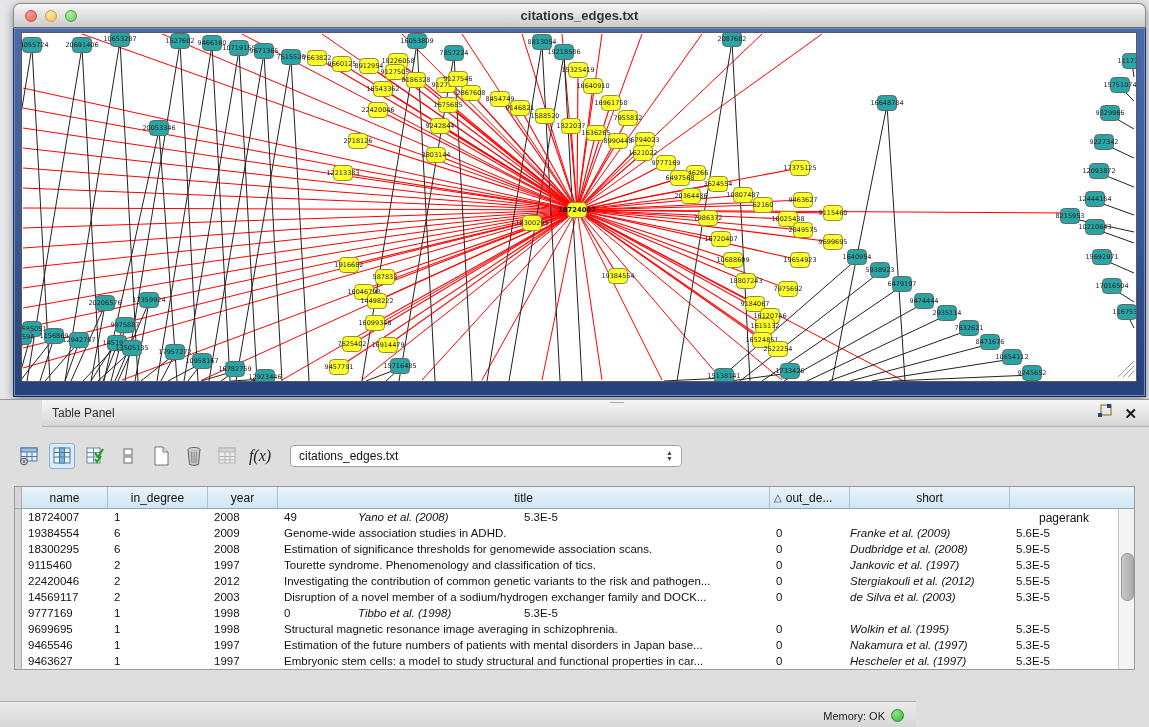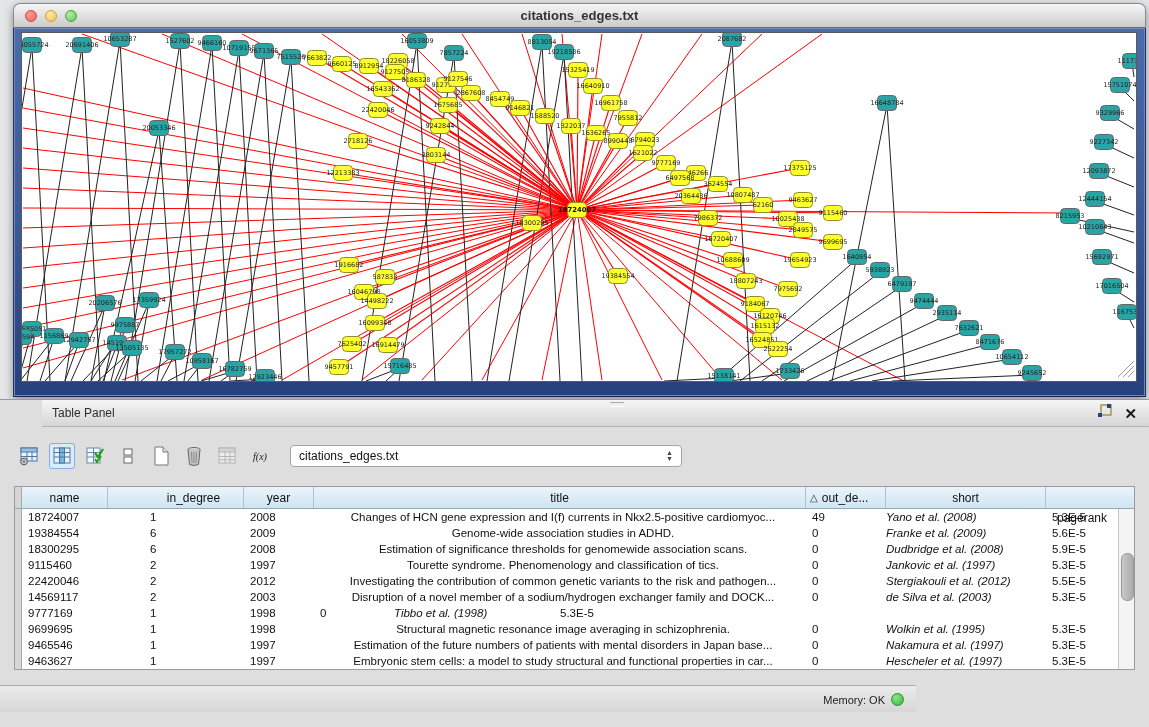--- a/index.html
+++ b/index.html
@@ -33,53 +33,53 @@
   .panel-header{height:26px;background:linear-gradient(#f5f5f5,#d6d6d6);
     border-bottom:1px solid #b3b3b3;position:relative;margin-left:42px;}
   .panel-header .ph-title{position:absolute;left:10px;top:0;line-height:26px;font-size:12px;color:#2e2e2e;}
   .ph-icons{position:absolute;right:12px;top:0;height:26px;display:flex;align-items:center;gap:12px;}
   .close-x{font-size:15px;font-weight:bold;color:#1a1a1a;line-height:15px;cursor:default;}
   .grip{position:absolute;left:568px;top:2px;width:14px;height:3px;border-top:1px solid #aaa;border-bottom:1px solid #fff;}
 
   .toolbar{position:absolute;left:16px;top:40px;height:32px;display:flex;align-items:center;gap:7px;}
   .tool-btn{width:26px;height:26px;display:flex;align-items:center;justify-content:center;}
   .tool-btn.selected{border:1px solid #86aee0;background:#dcebf8;border-radius:3px;box-sizing:border-box;}
-  .fx{font-family:"Liberation Serif",serif;font-style:italic;font-size:10px;color:#222;}
+  .fx{font-family:"Liberation Serif",serif;font-style:italic;font-size:16px;color:#222;}
   .combo{margin-left:10px;width:392px;height:22px;background:#fff;border:1px solid #a5a5a5;
     border-radius:4px;display:flex;align-items:center;padding:0 8px;font-size:12px;color:#111;box-sizing:border-box;}
   .combo-arrows{margin-left:auto;display:flex;flex-direction:column;line-height:6px;font-size:7px;color:#444;}
 
   .table-wrap{position:absolute;left:14px;top:86px;width:1121px;height:184px;
     background:#fff;border:1px solid #9b9b9b;box-sizing:border-box;display:flex;flex-direction:column;}
   .thead{display:flex;height:21px;background:linear-gradient(#eaf4fb,#cfe5f2);
     border-bottom:1px solid #8fa8ba;font-size:12px;color:#111;flex:0 0 21px;}
   .th{display:flex;align-items:center;justify-content:center;border-right:1px solid #a9c3d3;box-sizing:border-box;gap:4px;}
   .gutter{width:7px;background:#d6d6d6;border-right:1px solid #a9a9a9;box-sizing:border-box;}
   .tbody{flex:1;position:relative;font-size:11.5px;color:#111;}
   .tr{display:flex;height:16px;line-height:16px;}
   .td{overflow:hidden;white-space:nowrap;box-sizing:border-box;padding-left:6px;}
   .td.center{text-align:left;padding-left:0;font-style:italic;}
   .c-gutter{width:7px;background:#d6d6d6;border-right:1px solid #a9a9a9;box-sizing:border-box;flex:0 0 7px;}
-  .c-name{flex:0 0 86px;}  .c-indeg{flex:0 0 100px;margin-left:36px;} .c-year{flex:0 0 70px;}
-  .c-title{flex:0 0 492px;text-align:center;} .c-out{flex:0 0 80px;} .c-short{flex:0 0 160px;} .c-page{flex:1;}
+  .c-name{flex:0 0 86px;}  .c-indeg{flex:0 0 100px;} .c-year{flex:0 0 70px;}
+  .c-title{flex:0 0 492px;} .c-out{flex:0 0 80px;} .c-short{flex:0 0 160px;} .c-page{flex:1;}
   .c-scroll{flex:0 0 16px;}
   .vscroll{position:absolute;right:0;top:0;bottom:0;width:16px;background:#f4f4f4;border-left:1px solid #c6c6c6;box-sizing:border-box;}
   .vthumb{position:absolute;left:2px;top:44px;width:11px;height:46px;border-radius:6px;
     background:linear-gradient(90deg,#c9c9c9,#ababab);border:1px solid #9a9a9a;}
   .sort-tri{font-size:10px;color:#333;}
 
   .tabbar{position:absolute;left:0;top:274px;width:100%;display:flex;justify-content:center;}
   .seg{display:flex;height:21px;border:1px solid #8d8d8d;border-radius:5px;overflow:hidden;background:#fff;
     box-shadow:0 1px 1px rgba(255,255,255,.8);}
   .seg-btn{padding:0 14px;font-size:12px;line-height:21px;color:#1a1a1a;background:linear-gradient(#ffffff,#eeeeee);
     border:none;border-left:1px solid #bcbcbc;font-family:"Liberation Sans",sans-serif;}
   .seg-btn:first-child{border-left:none;}
   .seg-btn.active{background:linear-gradient(#8f8f8f,#6a6a6a);color:#fff;}
 
-  .statusbar{position:absolute;left:0;bottom:16px;width:916px;height:27px;
+  .statusbar{position:absolute;left:0;bottom:0;width:916px;height:27px;
     background:linear-gradient(#ebebeb,#d6d6d6);border-top:1px solid #ababab;box-sizing:border-box;}
   .mem{position:absolute;right:12px;top:0;height:27px;display:flex;align-items:center;gap:6px;
     font-size:11px;color:#222;}
   .mem-dot{width:13px;height:13px;border-radius:50%;
     background:radial-gradient(circle at 35% 30%,#8ae487,#35b93a);border:1px solid #2b8a30;box-sizing:border-box;}
 
   svg text.nlabel{font-family:"DejaVu Sans",sans-serif;font-size:6.5px;fill:#222;}
   svg text.hlabel{font-family:"DejaVu Sans",sans-serif;font-size:6.8px;font-weight:bold;fill:#111;}
 </style>
 </head>
@@ -633,21 +633,20 @@
           <span>pagerank</span>
         </div>
       <div class="c-scroll"></div>
     </div>
     <div class="tbody" id="table-body">
       <div class="tr">
           <div class="c-gutter"></div>
           <div class="td c-name">18724007</div>
           <div class="td c-indeg">1</div>
           <div class="td c-year">2008</div>
-          <div class="td c-title">Changes of HCN gene expression and I(f) currents in Nkx2.5-positive cardiomyoc...</div>
           <div class="td c-out">49</div>
           <div class="td c-short center">Yano et al. (2008)</div>
           <div class="td c-page">5.3E-5</div>
         </div>
         <div class="tr">
           <div class="c-gutter"></div>
           <div class="td c-name">19384554</div>
           <div class="td c-indeg">6</div>
           <div class="td c-year">2009</div>
           <div class="td c-title">Genome-wide association studies in ADHD.</div>

